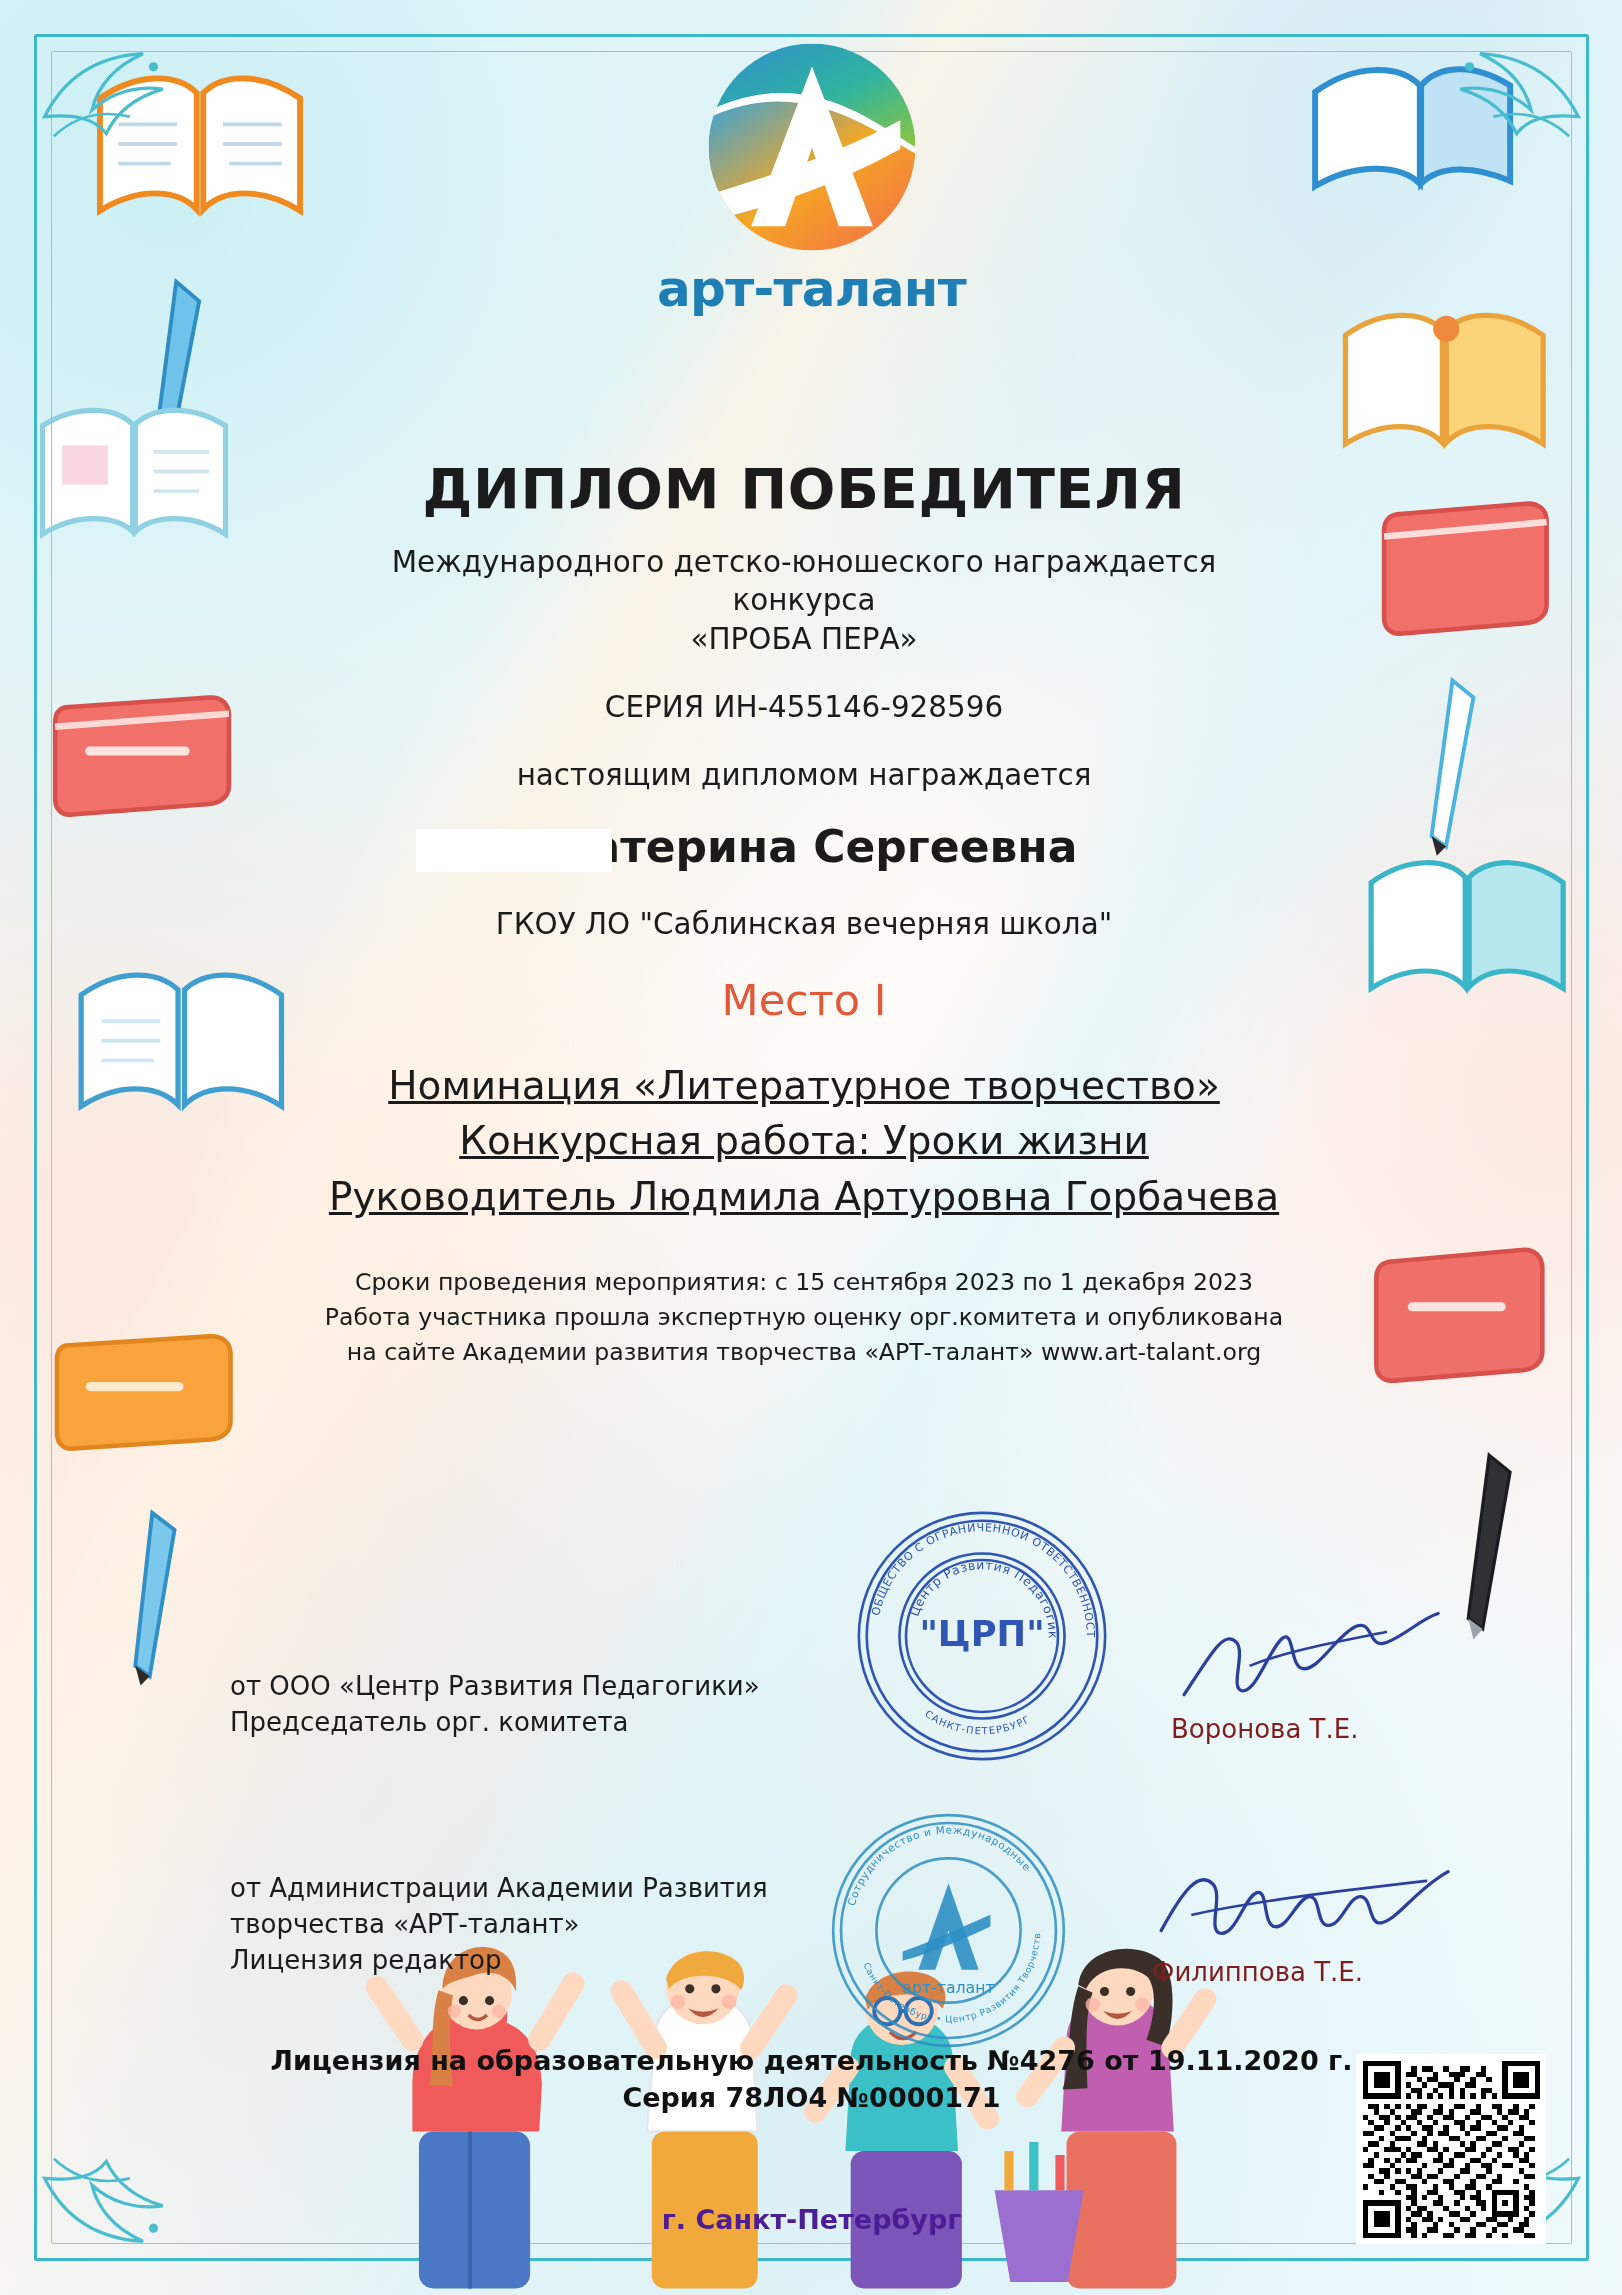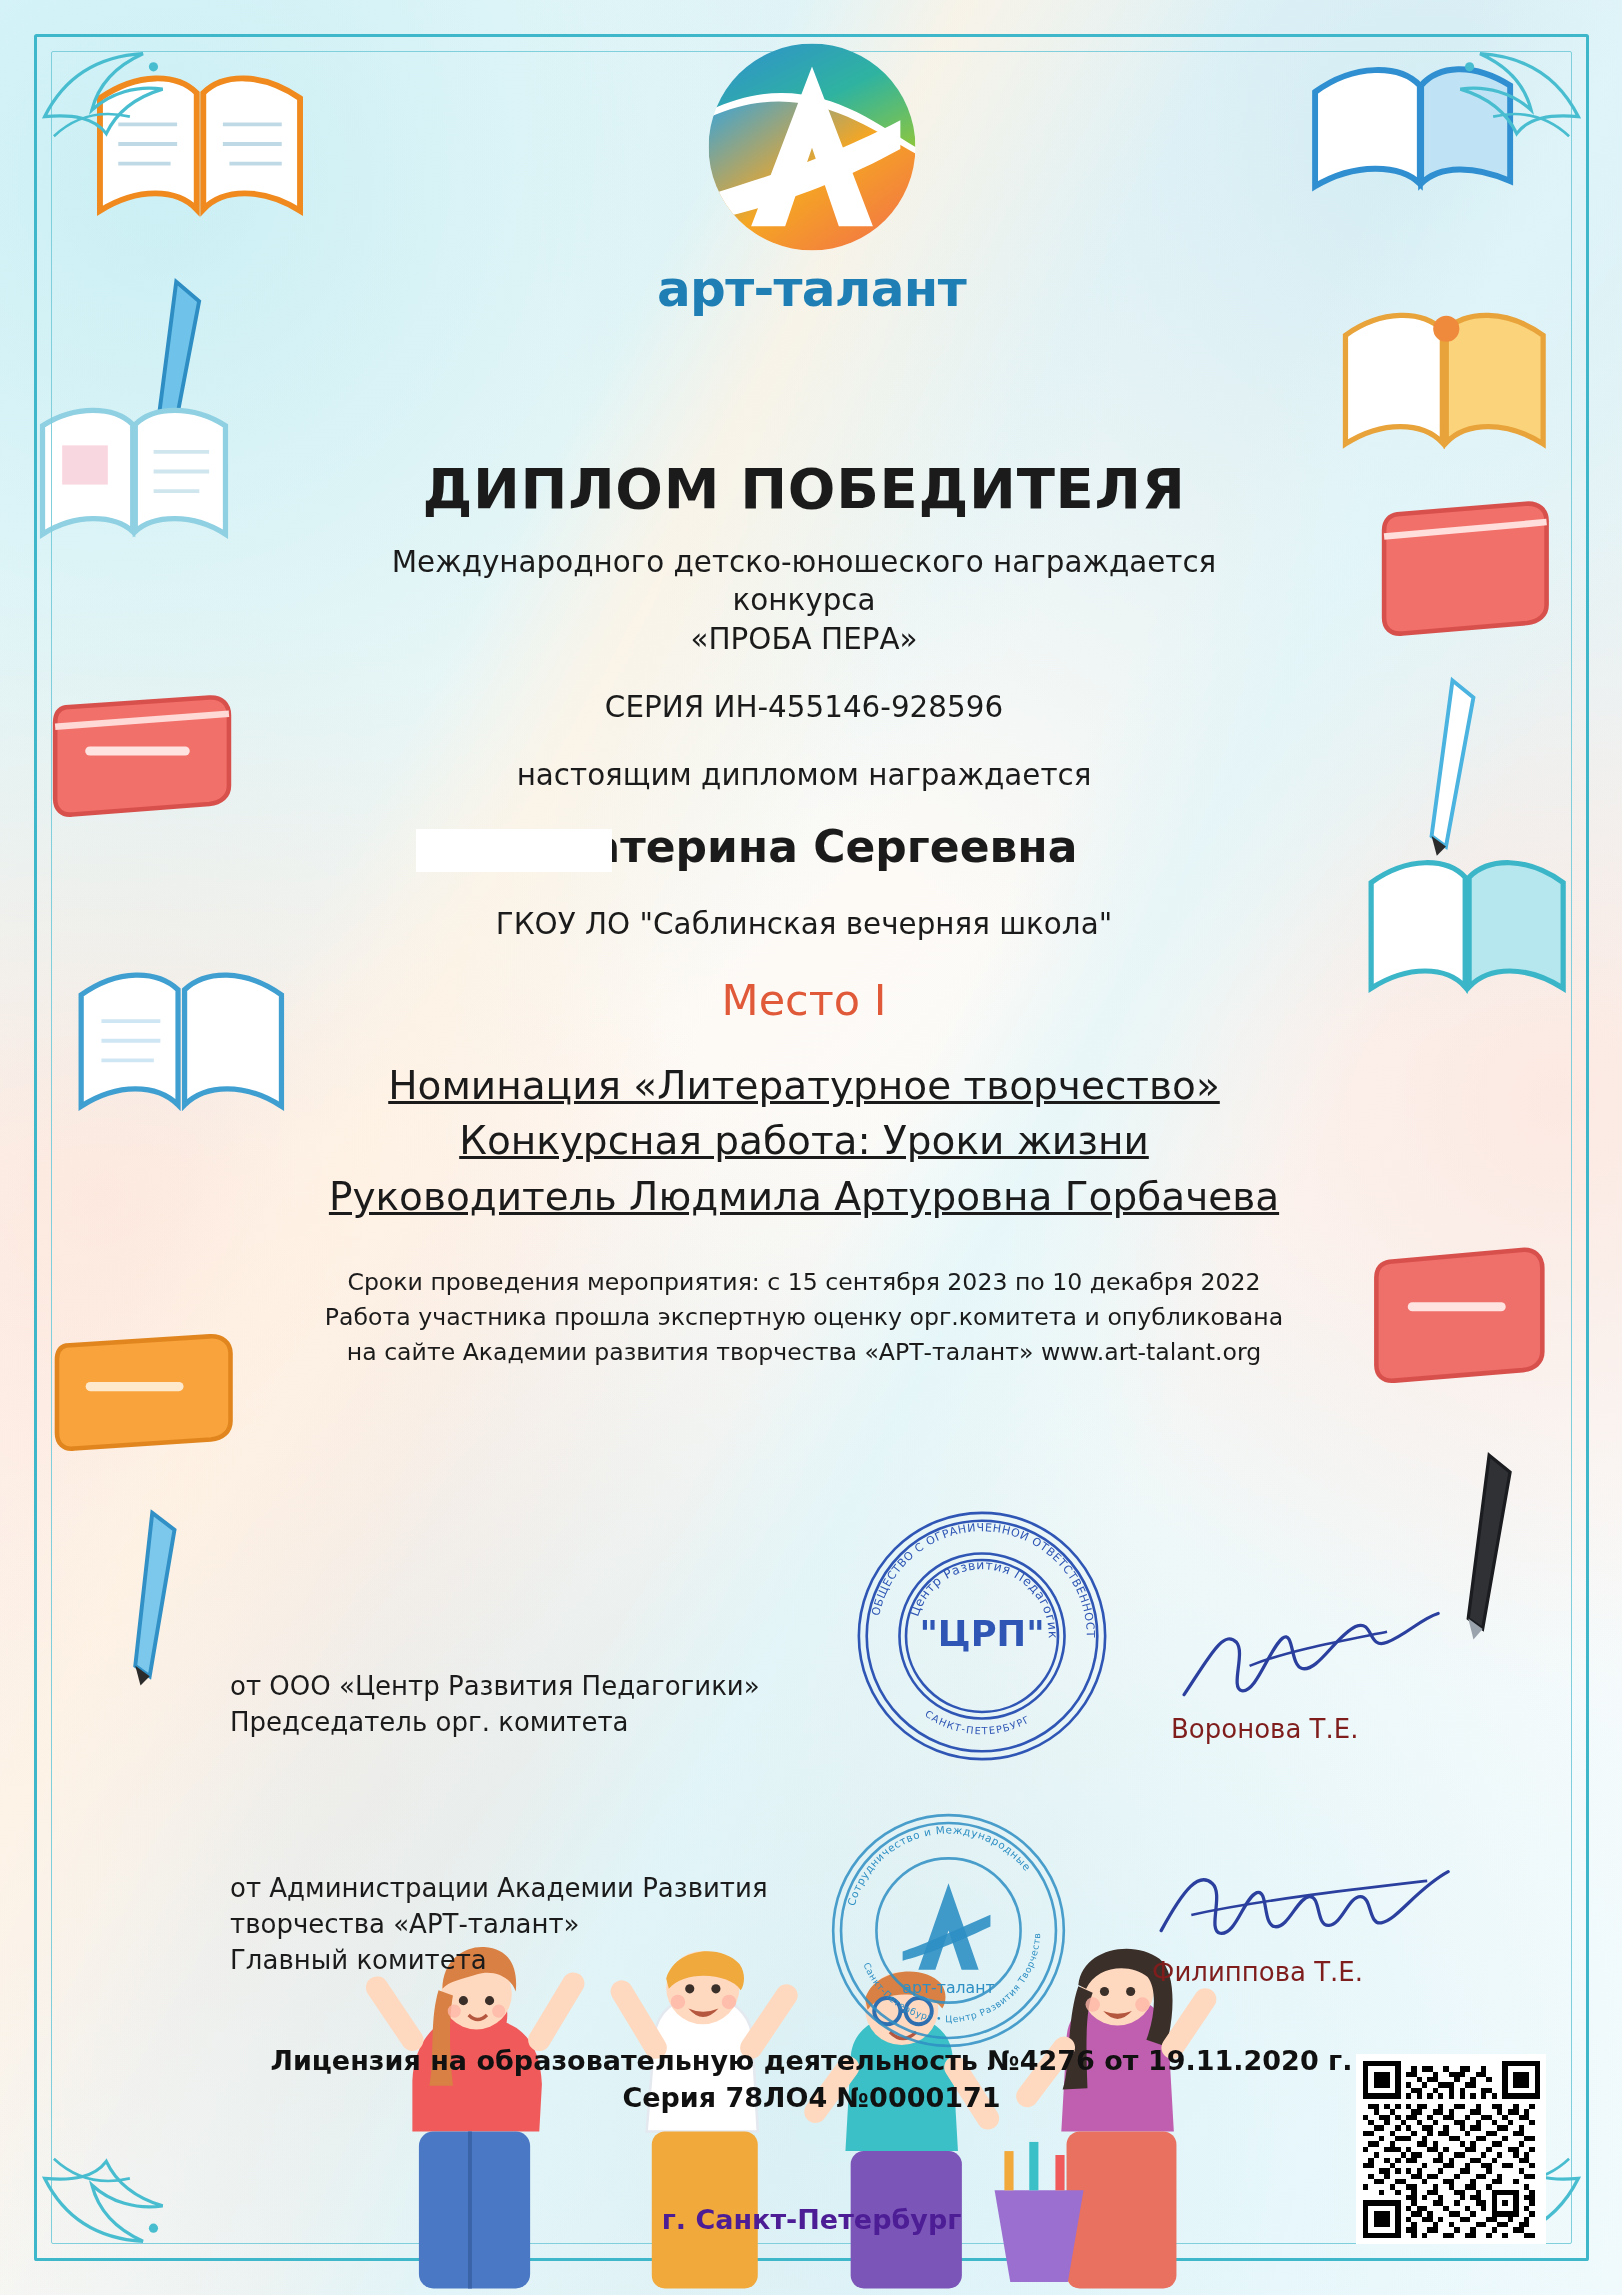--- a/index.html
+++ b/index.html
@@ -400,21 +400,21 @@
     </div>
 
     <div class="school">ГКОУ ЛО "Саблинская вечерняя школа"</div>
 
     <div class="place">Место I</div>
 
     <div class="details">Номинация «Литературное творчество»</div>
     <div class="details" style="margin-top:0;">Конкурсная работа: Уроки жизни</div>
     <div class="details" style="margin-top:0;">Руководитель Людмила Артуровна Горбачева</div>
 
-    <div class="period">Сроки проведения мероприятия: с 15 сентября 2023 по 10 декабря 2022</div>
+    <div class="period">Сроки проведения мероприятия: с 15 сентября 2023 по 1 декабря 2023</div>
     <div class="period" style="margin-top:0;">Работа участника прошла экспертную оценку орг.комитета и опубликована</div>
     <div class="period" style="margin-top:0;">на сайте Академии развития творчества «АРТ-талант» www.art-talant.org</div>
   </div>
 
   <div class="kids">
     <svg viewBox="0 0 1560 720">
 
       <g>
         <path d="M200 300 C190 268 214 244 246 244 C282 244 300 268 294 304 C330 318 346 352 348 398 L344 470 L150 470 L150 392 C152 350 170 316 200 300 Z" fill="#f05a5a"></path>
         <circle cx="248" cy="260" r="54" fill="#ffd9bf"></circle>
@@ -539,21 +539,21 @@
   <div class="autograph" style="left:1171px; top:1603px; width:275px; height:111px;">
     <svg viewBox="0 0 420 170">
       <path d="M20 140 C60 80 80 40 100 60 C114 76 90 130 108 134 C130 138 150 70 170 54 C188 40 182 96 200 100 C224 106 252 50 282 36 C310 24 300 72 330 60 C360 48 382 24 408 16" fill="none" stroke="#2a3f9e" stroke-width="5" stroke-linecap="round"></path>
       <path d="M120 96 C180 72 260 58 330 44" fill="none" stroke="#2a3f9e" stroke-width="4"></path>
     </svg>
   </div>
 
   <div class="sig-block sig2">
     <div>от Администрации Академии Развития</div>
     <div>творчества «АРТ-талант»</div>
-    <div>Главный комитета</div>
+    <div>Лицензия редактор</div>
   </div>
   <div class="sig-name sig-name2">Филиппова Т.Е.</div>
   <div class="autograph" style="left:1152px; top:1852px; width:308px; height:105px;">
     <svg viewBox="0 0 470 160">
       <path d="M14 120 C50 54 72 30 92 48 C110 64 84 120 104 124 C128 128 140 70 160 62 C178 56 168 112 188 114 C208 116 222 70 240 68 C258 66 250 114 270 112 C290 110 300 68 318 68 C336 68 330 112 350 108 C374 104 404 56 452 30" fill="none" stroke="#2a3f9e" stroke-width="5" stroke-linecap="round"></path>
       <path d="M60 96 C160 74 300 58 420 44" fill="none" stroke="#2a3f9e" stroke-width="4"></path>
     </svg>
   </div>
 
   <div class="license">

